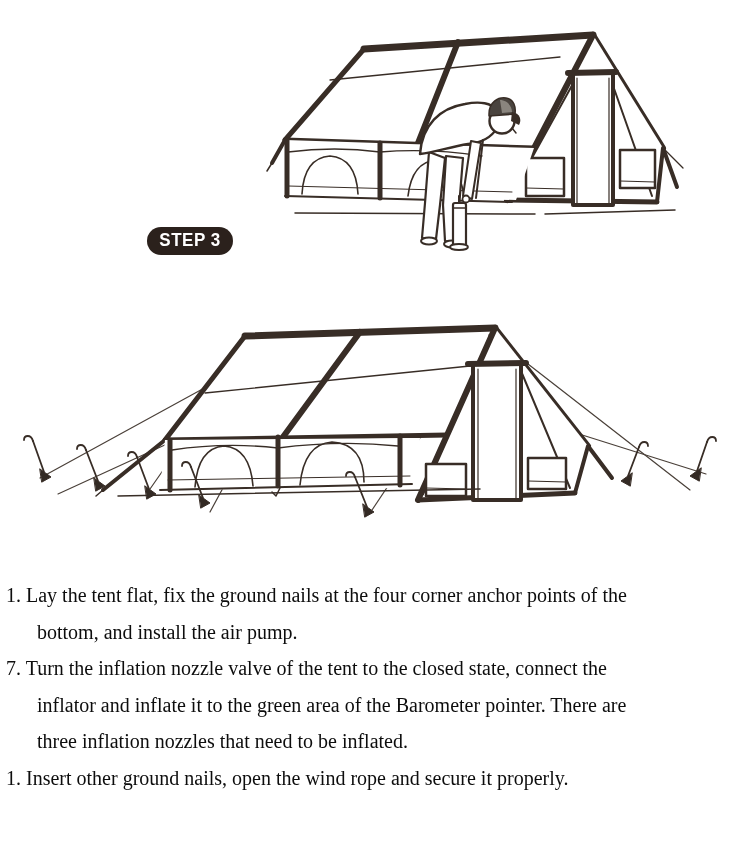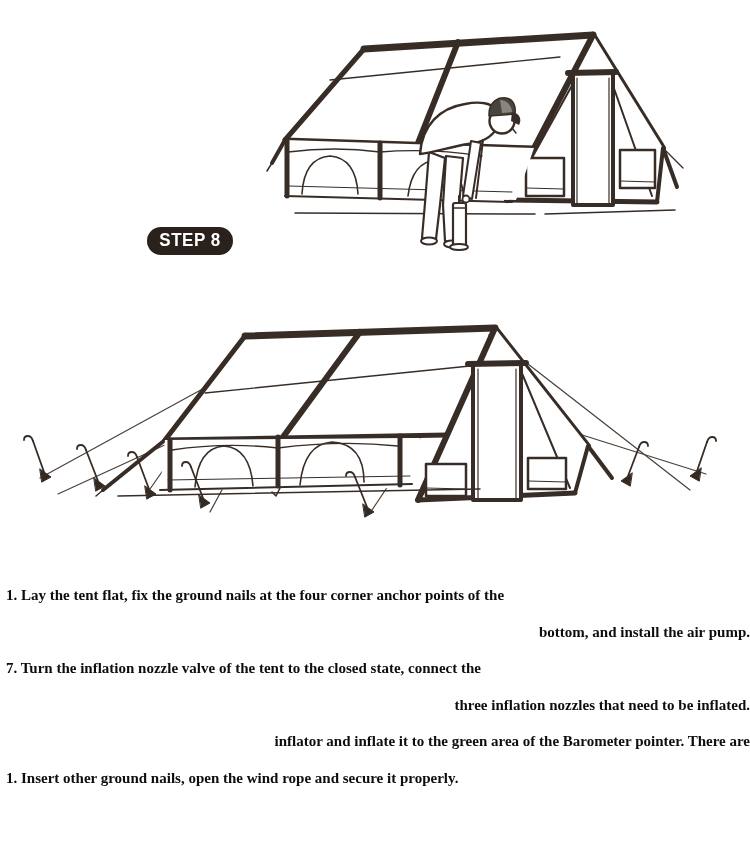--- a/index.html
+++ b/index.html
@@ -30,25 +30,25 @@
   .illus{position:absolute;}
   .illus-top{left:250px;top:0px;width:460px;height:285px;}
   .illus-bottom{left:0px;top:288px;width:750px;height:250px;}
 
   
   .instructions{
     position:absolute;left:0;top:577px;width:750px;
     color:#0d0d0d;
   }
   .line{
-    font-weight:700;font-size:15px;line-height:36.5px;
+    font-weight:400;font-size:20px;line-height:36.5px;
     white-space:nowrap;
   }
   .l-first{padding-left:6px;}
-  .l-cont{padding-left:37px;text-align:right;}
+  .l-cont{padding-left:37px;}
 </style>
 </head>
 <body>
 
 <div class="page">
 
   <svg class="illus illus-top" viewBox="0 0 460 285">
     <g stroke="#382d26" fill="none" stroke-linecap="round" stroke-linejoin="round">
 
       <g>
@@ -121,21 +121,21 @@
       <g>
         <path d="M209,196 L209,203" stroke-width="2"></path>
         <rect x="203" y="203" width="13" height="43" rx="2" fill="#ffffff" stroke-width="2.2"></rect>
         <path d="M203,208 L216,208" stroke-width="1.3"></path>
         <ellipse cx="209" cy="247" rx="9" ry="3" fill="#ffffff" stroke-width="1.8"></ellipse>
       </g>
     </g>
   </svg>
 
   <div class="step-badge">
-    <span>STEP 8</span>
+    <span>STEP 3</span>
   </div>
 
   <svg class="illus illus-bottom" viewBox="0 0 750 250">
     <g stroke="#382d26" fill="none" stroke-linecap="round" stroke-linejoin="round">
 
       <g stroke="#4a4039" stroke-width="1.2">
         <path d="M250,75 L40,190"></path>
         <path d="M167,156 L58,206"></path>
         <path d="M210,115 L150,201"></path>
         <path d="M250,150 L210,224"></path>
@@ -235,21 +235,21 @@
     </g>
   </svg>
 
   <div class="instructions">
     <div class="instr-item">
       <div class="line l-first">1. Lay the tent flat, fix the ground nails at the four corner anchor points of the</div>
       <div class="line l-cont">bottom, and install the air pump.</div>
     </div>
     <div class="instr-item">
       <div class="line l-first">7. Turn the inflation nozzle valve of the tent to the closed state, connect the</div>
+      <div class="line l-cont">inflator and inflate it to the green area of the Barometer pointer. There are</div>
       <div class="line l-cont">three inflation nozzles that need to be inflated.</div>
-      <div class="line l-cont">inflator and inflate it to the green area of the Barometer pointer. There are</div>
     </div>
     <div class="instr-item">
       <div class="line l-first">1. Insert other ground nails, open the wind rope and secure it properly.</div>
     </div>
   </div>
 
 </div>
 
 </body></html>

